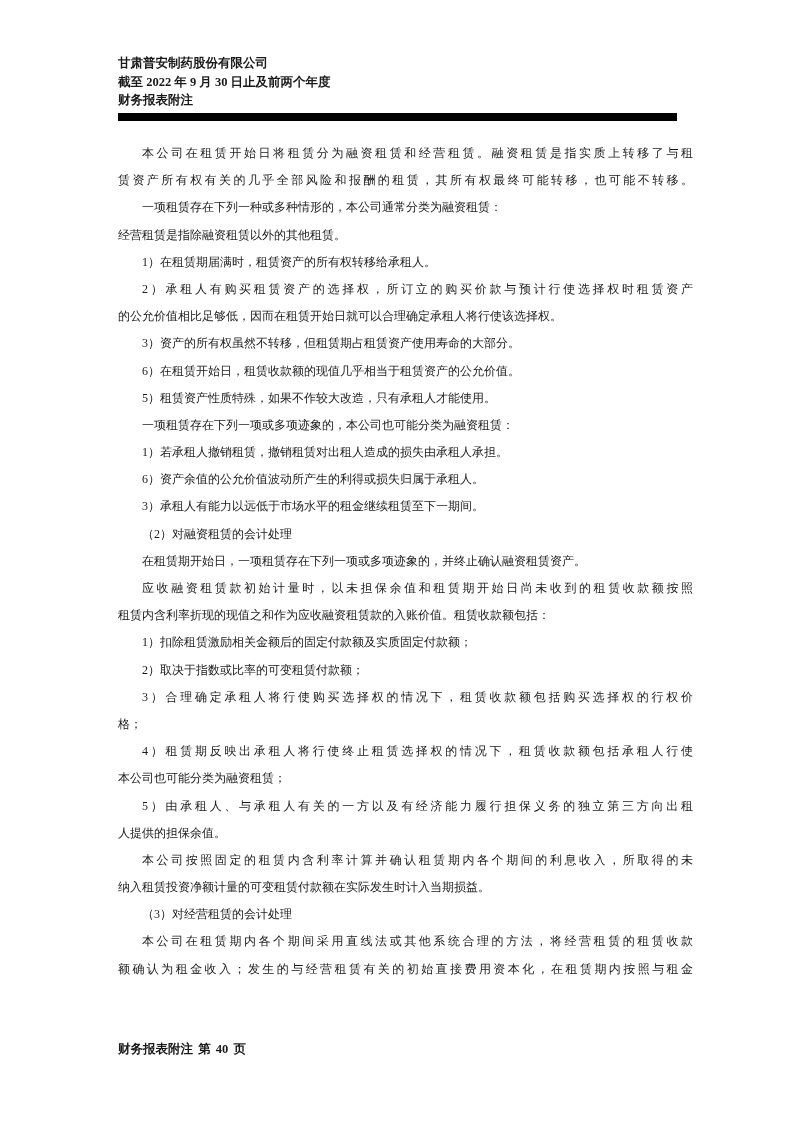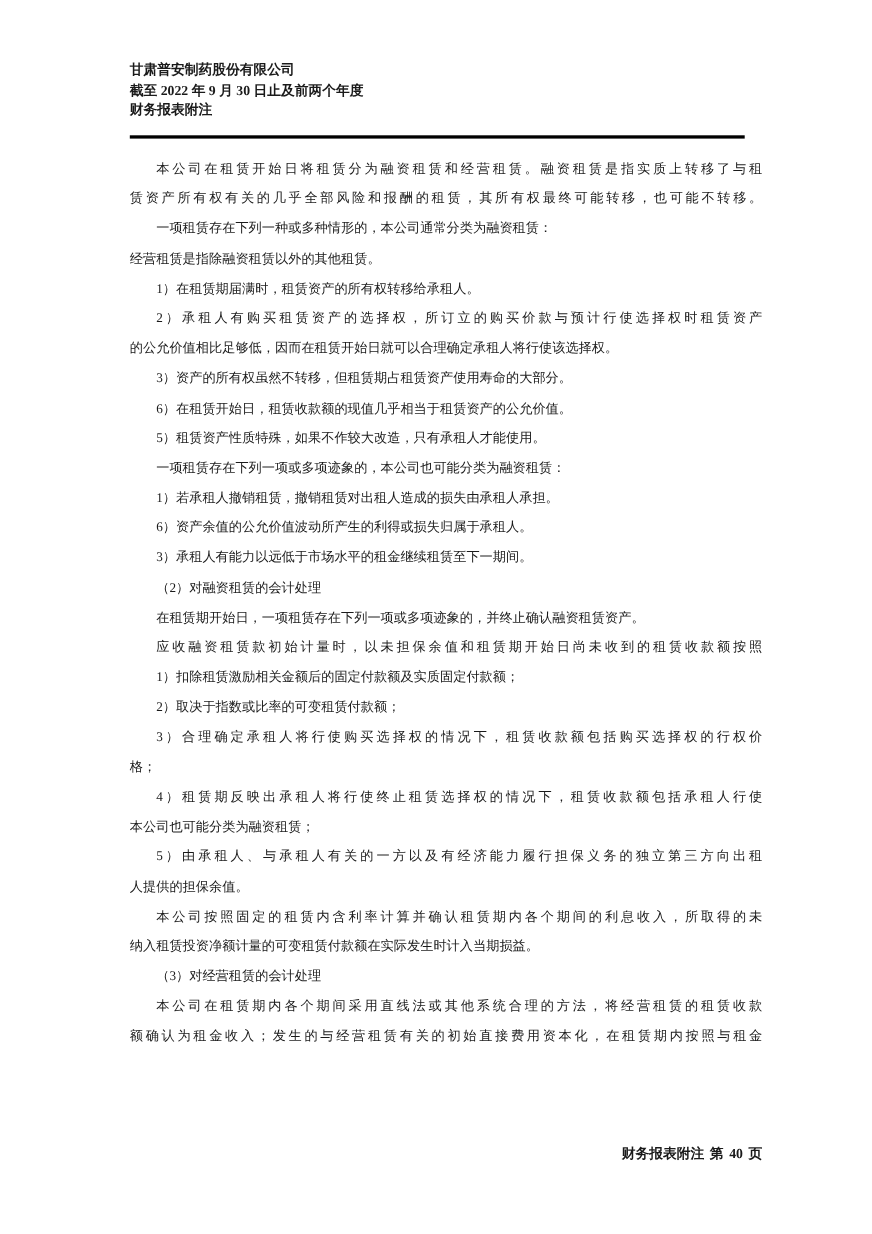--- a/index.html
+++ b/index.html
@@ -17,22 +17,22 @@
     color: #1a1a1a;
   }
   .doc-header {
     position: absolute;
     left: 118px;
     top: 54px;
     width: 559px;
     font-size: 12.5px;
     line-height: 18.5px;
     font-weight: bold;
-    border-bottom: 3px solid #000000;
-    padding-bottom: 13px;
+    border-bottom: 8px solid #000000;
+    padding-bottom: 3px;
   }
   .doc-header div {
     white-space: nowrap;
   }
   .doc-body {
     position: absolute;
     left: 118px;
     top: 140px;
     width: 575px;
     font-size: 12px;
@@ -48,21 +48,21 @@
     text-indent: 2em;
   }
   .line.para-end {
     text-align-last: left;
   }
   .doc-footer {
     position: absolute;
     left: 118px;
     top: 1041px;
     width: 575px;
-    text-align: right;
+    text-align: left;
     font-size: 12.5px;
     font-weight: bold;
     word-spacing: 2px;
   }
 </style>
 </head>
 <body>
 
 <div class="page">
 
@@ -83,20 +83,21 @@
       <div class="line indent para-end">3）资产的所有权虽然不转移，但租赁期占租赁资产使用寿命的大部分。</div>
       <div class="line indent para-end">6）在租赁开始日，租赁收款额的现值几乎相当于租赁资产的公允价值。</div>
       <div class="line indent para-end">5）租赁资产性质特殊，如果不作较大改造，只有承租人才能使用。</div>
       <div class="line indent para-end">一项租赁存在下列一项或多项迹象的，本公司也可能分类为融资租赁：</div>
       <div class="line indent para-end">1）若承租人撤销租赁，撤销租赁对出租人造成的损失由承租人承担。</div>
       <div class="line indent para-end">6）资产余值的公允价值波动所产生的利得或损失归属于承租人。</div>
       <div class="line indent para-end">3）承租人有能力以远低于市场水平的租金继续租赁至下一期间。</div>
       <div class="line indent para-end">（2）对融资租赁的会计处理</div>
       <div class="line indent para-end">在租赁期开始日，一项租赁存在下列一项或多项迹象的，并终止确认融资租赁资产。</div>
       <div class="line indent">应收融资租赁款初始计量时，以未担保余值和租赁期开始日尚未收到的租赁收款额按照</div>
+      <div class="line para-end">租赁内含利率折现的现值之和作为应收融资租赁款的入账价值。租赁收款额包括：</div>
       <div class="line indent para-end">1）扣除租赁激励相关金额后的固定付款额及实质固定付款额；</div>
       <div class="line indent para-end">2）取决于指数或比率的可变租赁付款额；</div>
       <div class="line indent">3）合理确定承租人将行使购买选择权的情况下，租赁收款额包括购买选择权的行权价</div>
       <div class="line para-end">格；</div>
       <div class="line indent">4）租赁期反映出承租人将行使终止租赁选择权的情况下，租赁收款额包括承租人行使</div>
       <div class="line para-end">本公司也可能分类为融资租赁；</div>
       <div class="line indent">5）由承租人、与承租人有关的一方以及有经济能力履行担保义务的独立第三方向出租</div>
       <div class="line para-end">人提供的担保余值。</div>
       <div class="line indent">本公司按照固定的租赁内含利率计算并确认租赁期内各个期间的利息收入，所取得的未</div>
       <div class="line para-end">纳入租赁投资净额计量的可变租赁付款额在实际发生时计入当期损益。</div>

